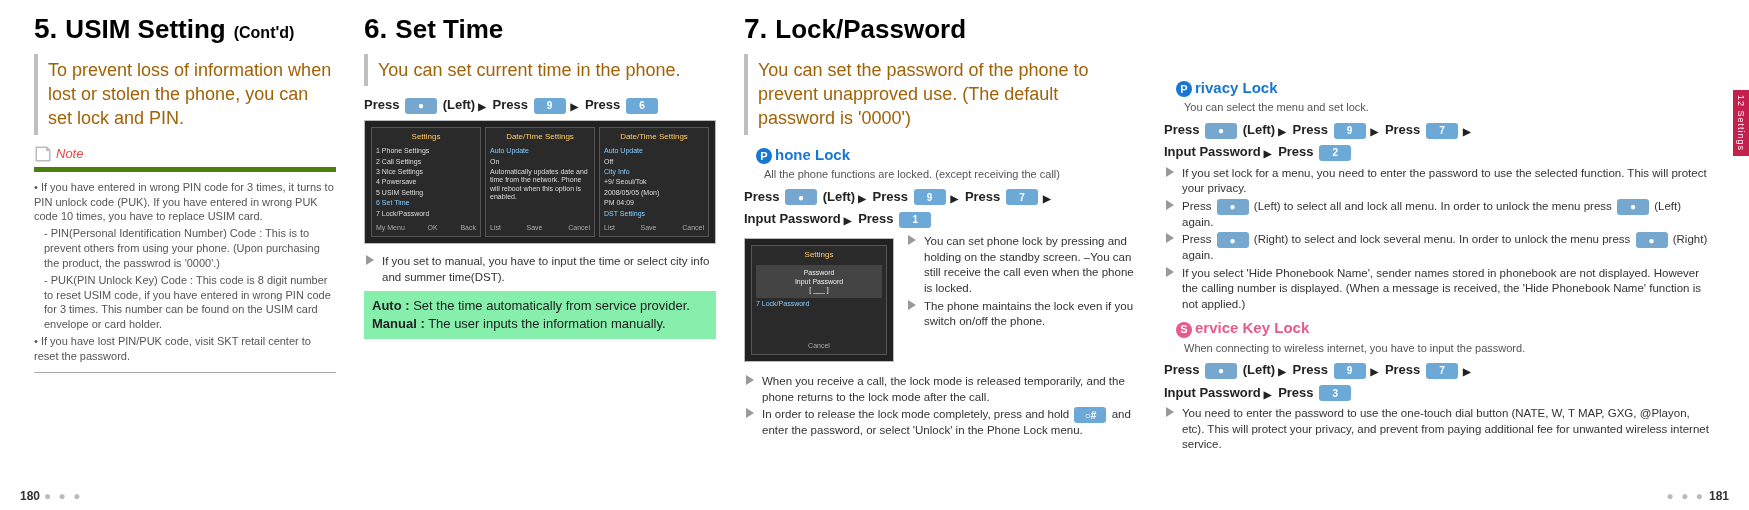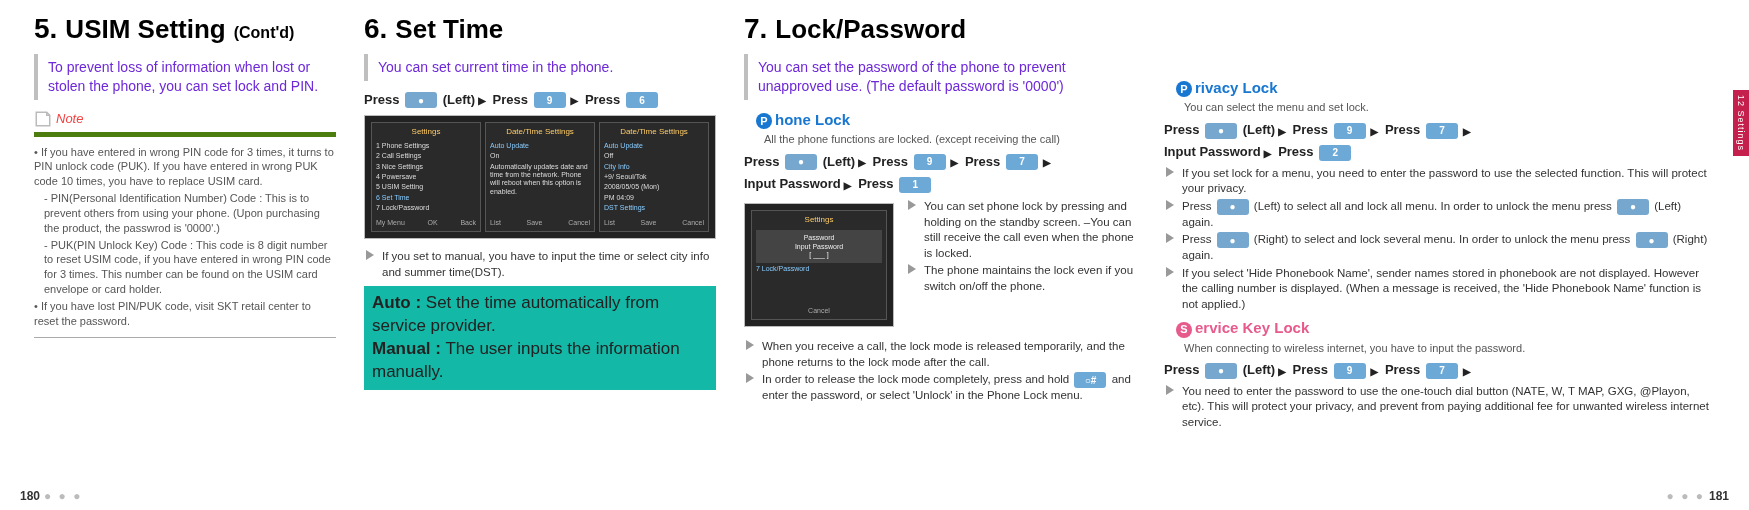--- a/index.html
+++ b/index.html
@@ -6,41 +6,41 @@
   body{width:1749px;height:510px;overflow:hidden;position:relative}
   .spread{display:flex;flex-direction:row;height:100%;box-sizing:border-box;padding:10px 20px}
   .col{flex:1;padding:0 14px;box-sizing:border-box}
   .col.narrow1{flex:0 0 330px}
   .col.narrow2{flex:0 0 380px}
   .col.mid{flex:0 0 420px}
   .col.right{flex:1}
   h2.num{font-size:26px;font-weight:900;margin:0 0 6px;display:flex;align-items:baseline;gap:8px;color:#000}
   h2.num .n{font-size:28px;font-weight:900}
   .cont{font-size:16px;font-weight:700}
-  .intro{border-left:4px solid #bfbfbf;padding:4px 0 4px 10px;margin:4px 0 10px;font-size:14px;color:#6d28d9}
+  .intro{border-left:4px solid #bfbfbf;padding:4px 0 4px 10px;margin:4px 0 10px;font-size:18px;color:#a16207}
   .noteLabel{color:#ef4444;font-style:italic;font-size:13px;margin-bottom:4px;display:flex;align-items:center;gap:4px}
   .noteLabel svg{width:18px;height:18px;fill:#bbb}
   .noteBody{border-top:5px solid #4d7c0f;border-bottom:1px solid #aaa;padding:6px 0;font-size:11px;color:#555}
   .noteBody p{margin:2px 0}
   .noteBody .sub{padding-left:10px}
   .pressLine{font-weight:bold;font-size:13px;margin:4px 0}
   .key{display:inline-flex;align-items:center;justify-content:center;min-width:24px;height:16px;border-radius:3px;background:#6da9d6;color:#fff;font-size:10px;font-weight:bold;padding:0 4px;margin:0 2px;vertical-align:middle}
   .key.soft{background:#76a7cf}
   .tri{display:inline-block;margin:0 3px;vertical-align:middle}
   .tri::before{content:"▶";font-size:10px}
   .shot{border:1px solid #bbb;background:#222;color:#eee;font-size:8px;display:flex;gap:4px;padding:6px;margin:6px 0 10px;min-height:110px}
   .shot .panel{flex:1;background:#2a2a2a;border:1px solid #555;padding:4px;display:flex;flex-direction:column;gap:2px;position:relative}
   .shot .panel .hd{color:#fc6;text-align:center;margin-bottom:2px;font-size:8px}
   .shot .panel .row{color:#ddd;font-size:7px;line-height:1.2}
   .shot .panel .softbar{margin-top:auto;display:flex;justify-content:space-between;color:#aaa;font-size:7px}
   .shot.sml{max-width:150px}
   .bullet{display:flex;gap:6px;margin:2px 0;font-size:11.5px;color:#333}
   .bullet .arr{flex:0 0 12px;height:12px;display:inline-flex;align-items:center;justify-content:center}
   .bullet .arr::before{content:"";width:0;height:0;border-top:5px solid transparent;border-bottom:5px solid transparent;border-left:8px solid #999;display:inline-block}
-  .defBox{background:#14b8a6;padding:6px 8px;font-size:17px;margin-top:6px}
+  .defBox{background:#86efac;padding:6px 8px;font-size:13px;margin-top:6px}
   .defBox b{font-weight:bold}
   .subHead{color:#1877d1;font-size:15px;font-weight:700;margin:6px 12px 2px}
   .subHead.pink{color:#e75a8c}
   .subHead .circled{display:inline-flex;width:16px;height:16px;border-radius:50%;background:#1877d1;color:#fff;align-items:center;justify-content:center;font-size:11px;margin-right:3px}
   .subHead.pink .circled{background:#e75a8c}
   .tinyDesc{font-size:11px;color:#555;margin:0 0 6px 20px}
   .pageNumL{position:absolute;bottom:6px;left:20px;font-size:12px;font-weight:bold;color:#333}
   .pageDotsL{color:#bbb;letter-spacing:2px;margin-left:4px}
   .pageNumR{position:absolute;bottom:6px;right:20px;font-size:12px;font-weight:bold;color:#333}
   .pageDotsR{color:#bbb;letter-spacing:2px;margin-right:4px}
@@ -282,20 +282,25 @@
 
     <div class="pressLine">
       <span>Press</span>
       <span class="key soft">●</span>
       <span>(Left)</span><span class="tri"></span>
       <span>Press</span>
       <span class="key">9</span><span class="tri"></span>
       <span>Press</span>
       <span class="key">7</span><span class="tri"></span>
     </div>
+    <div class="pressLine">
+      <span>Input Password</span><span class="tri"></span>
+      <span>Press</span>
+      <span class="key">3</span>
+    </div>
 
     <div class="bullet">
         <span class="arr"></span>
         <span>You need to enter the password to use the one-touch dial button (NATE, W, T MAP, GXG, @Playon, etc). This will protect your privacy, and prevent from paying additional fee for unwanted wireless internet service.</span>
       </div>
   </div>
 </div>
 
 <div class="pageNumL">
   <span>180</span><span class="pageDotsL">● ● ●</span>

